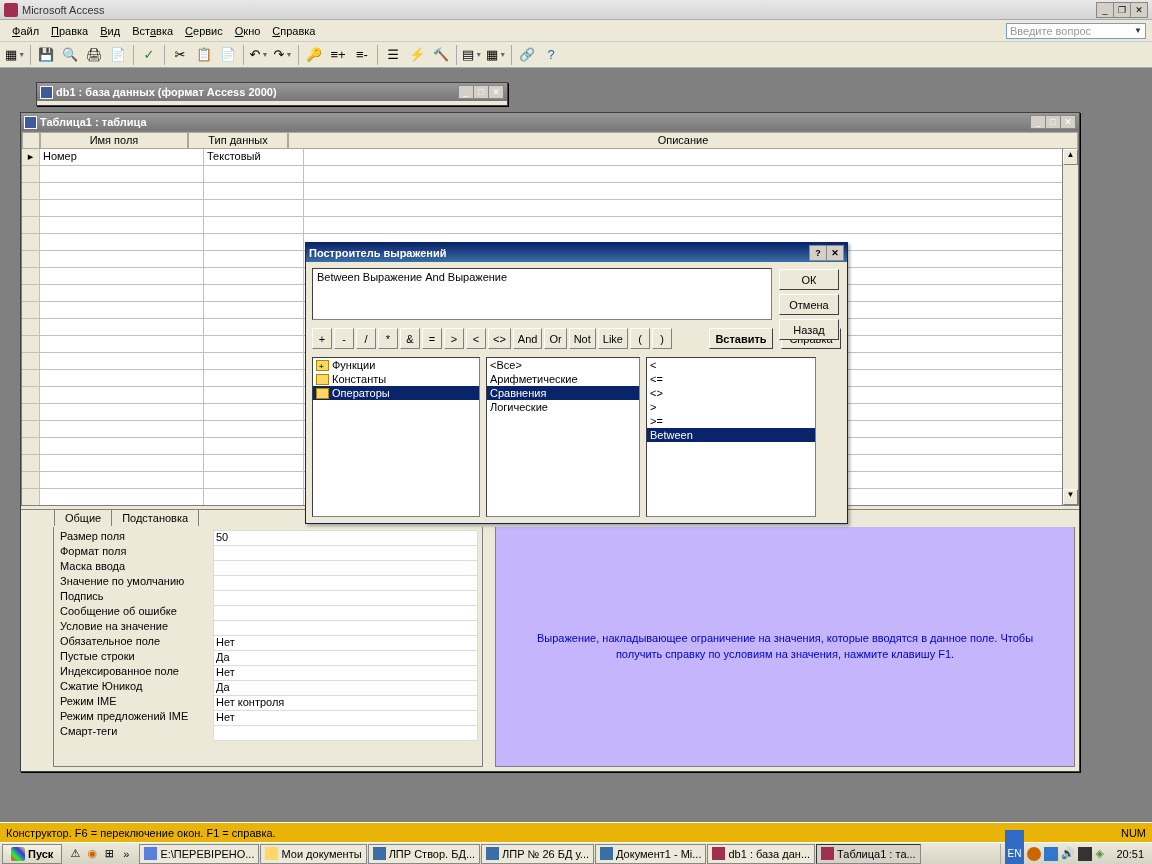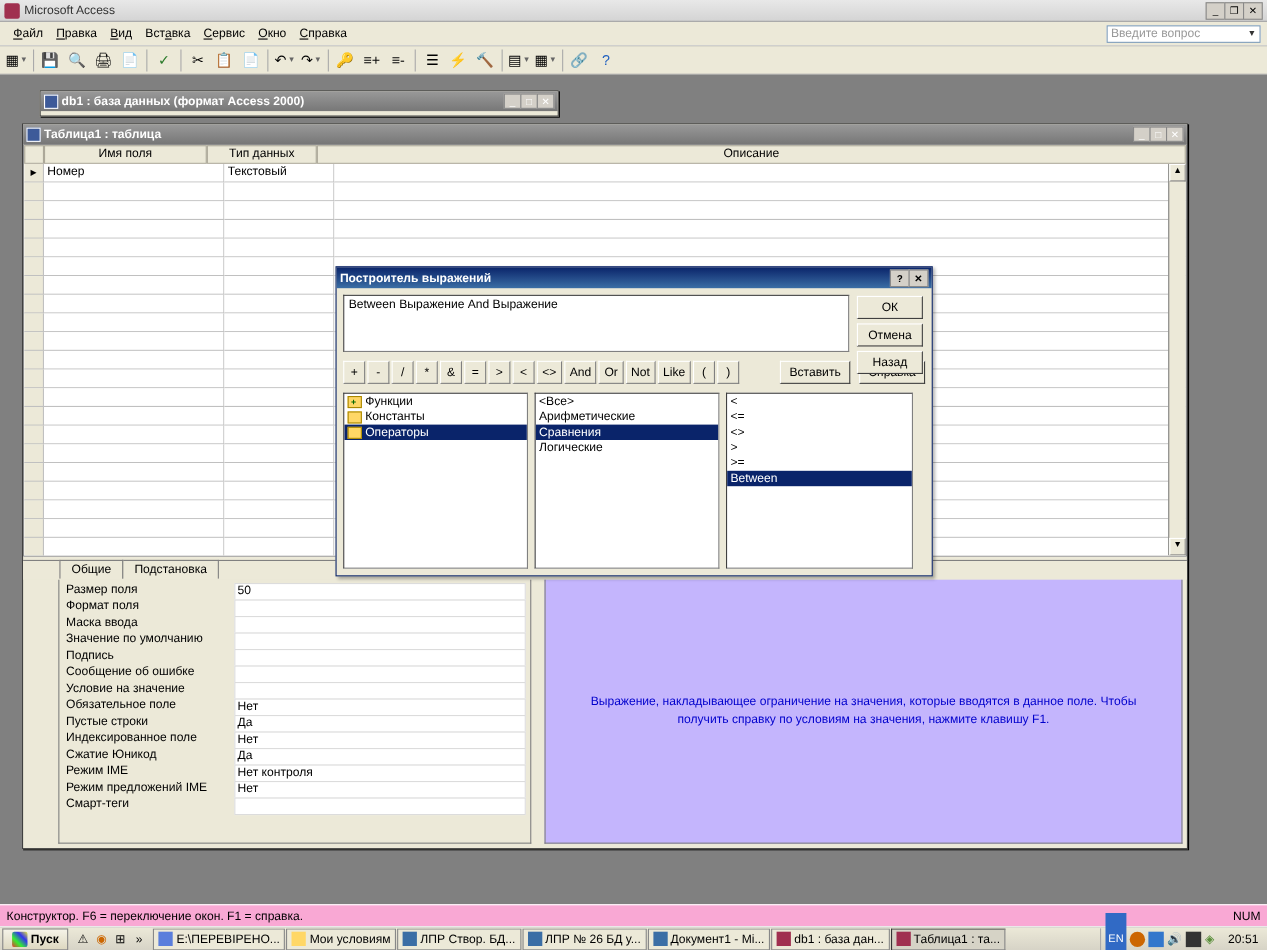--- a/index.html
+++ b/index.html
@@ -75,28 +75,28 @@
 .dlg-title { height:19px; background:linear-gradient(#0a246a,#3b6ea5); color:#fff; display:flex; align-items:center; padding:0 3px; font-size:11px; font-weight:bold; }
 .dlg-title .dt-text { flex:1; }
 .dlg-body { padding:6px; }
 .expr-box { width:460px; height:52px; background:#fff; border:1px solid #808080; border-top-color:#404040; border-left-color:#404040; padding:2px 4px; font-size:11px; }
 .dlg-btns { position:absolute; right:8px; top:26px; display:flex; flex-direction:column; gap:4px; }
 .dlg-btn { width:60px; height:21px; background:#ece9d8; border:1px solid #404040; border-top-color:#fff; border-left-color:#fff; font-size:11px; cursor:pointer; }
 .op-row { display:flex; gap:2px; margin-top:8px; align-items:center; }
 .op-btn { min-width:20px; height:21px; padding:0 4px; background:#ece9d8; border:1px solid #808080; border-top-color:#fff; border-left-color:#fff; font-size:11px; cursor:pointer; }
 .lists { display:flex; gap:6px; margin-top:8px; }
 .listbox { background:#fff; border:1px solid #808080; border-top-color:#404040; border-left-color:#404040; height:160px; overflow:hidden; font-size:11px; }
-.lb1 { width:168px; } .lb2 { width:168px; } .lb3 { width:170px; }
+.lb1 { width:168px; } .lb2 { width:154px; } .lb3 { width:170px; }
 .lb-item { padding:1px 3px; cursor:pointer; display:flex; align-items:center; gap:3px; }
 .lb-item.sel { background:#0a246a; color:#fff; }
 .folder-icon { display:inline-block; width:13px; height:11px; background:#ffd766; border:1px solid #aa8800; }
 .folder-icon.plus::after { content:"+"; font-size:8px; position:relative; top:-2px; left:2px; color:#006600; font-weight:bold; }
 
 
-.statusbar { position:absolute; left:0; right:0; bottom:22px; height:20px; background:#f9a8d4; border-top:1px solid #fff; display:flex; align-items:center; padding:0 6px; font-size:11px; }
+.statusbar { position:absolute; left:0; right:0; bottom:22px; height:20px; background:#eab308; border-top:1px solid #fff; display:flex; align-items:center; padding:0 6px; font-size:11px; }
 .statusbar .st-right { margin-left:auto; display:flex; gap:10px; }
 
 
 .taskbar { position:absolute; left:0; right:0; bottom:0; height:22px; background:linear-gradient(#ece9d8,#d6d3c6); border-top:1px solid #fff; display:flex; align-items:center; font-size:11px; }
 .start-btn { height:20px; padding:0 8px; background:linear-gradient(#f5f3e8,#ddd8c0); border:1px solid #888; margin:0 2px; display:flex; align-items:center; gap:3px; cursor:pointer; font-weight:bold; }
 .start-btn .flag { width:14px; height:14px; background:linear-gradient(45deg,#e33,#3e3,#33e,#ee3); border-radius:2px; }
 .ql { display:flex; gap:1px; margin:0 3px; }
 .ql-icon { width:16px; height:16px; cursor:pointer; display:flex; align-items:center; justify-content:center; font-size:11px; }
 .tasks { display:flex; flex:1; gap:1px; padding:0 2px; overflow:hidden; }
 .task { height:20px; padding:0 4px; background:#ece9d8; border:1px solid #888; display:flex; align-items:center; gap:3px; cursor:pointer; min-width:90px; max-width:140px; overflow:hidden; white-space:nowrap; }
@@ -426,21 +426,21 @@
           <button class="op-btn">&gt;</button>
           <button class="op-btn">&lt;</button>
           <button class="op-btn">&lt;&gt;</button>
           <button class="op-btn">And</button>
           <button class="op-btn">Or</button>
           <button class="op-btn">Not</button>
           <button class="op-btn">Like</button>
           <button class="op-btn">(</button>
           <button class="op-btn">)</button>
           <div style="flex: 1 1 0%;"></div>
-          <button class="dlg-btn" style="width: 64px;">Вставить</button>
+          <button class="dlg-btn" style="width: 64px; font-weight: bold;">Вставить</button>
           <button class="dlg-btn" style="width: 60px; margin-left: 6px;">Справка</button>
         </div>
       <div class="lists">
         <div class="listbox lb1" id="lb1">
             <div class="lb-item">
               <span class="folder-icon plus"></span>
               <span>Функции</span>
             </div>
             <div class="lb-item">
               <span class="folder-icon"></span>
@@ -509,21 +509,21 @@
     <div class="ql-icon">⊞</div>
     <div class="ql-icon">»</div>
   </div>
   <div class="tasks" id="tasks">
       <div class="task">
         <div class="task-icon" style="background: rgb(90, 126, 220);"></div>
         <span>E:\ПЕРЕВІРЕНО...</span>
       </div>
       <div class="task">
         <div class="task-icon" style="background: rgb(255, 215, 102);"></div>
-        <span>Мои условиям</span>
+        <span>Мои документы</span>
       </div>
       <div class="task">
         <div class="task-icon" style="background: rgb(59, 110, 165);"></div>
         <span>ЛПР Створ. БД...</span>
       </div>
       <div class="task">
         <div class="task-icon" style="background: rgb(59, 110, 165);"></div>
         <span>ЛПР № 26 БД у...</span>
       </div>
       <div class="task">

